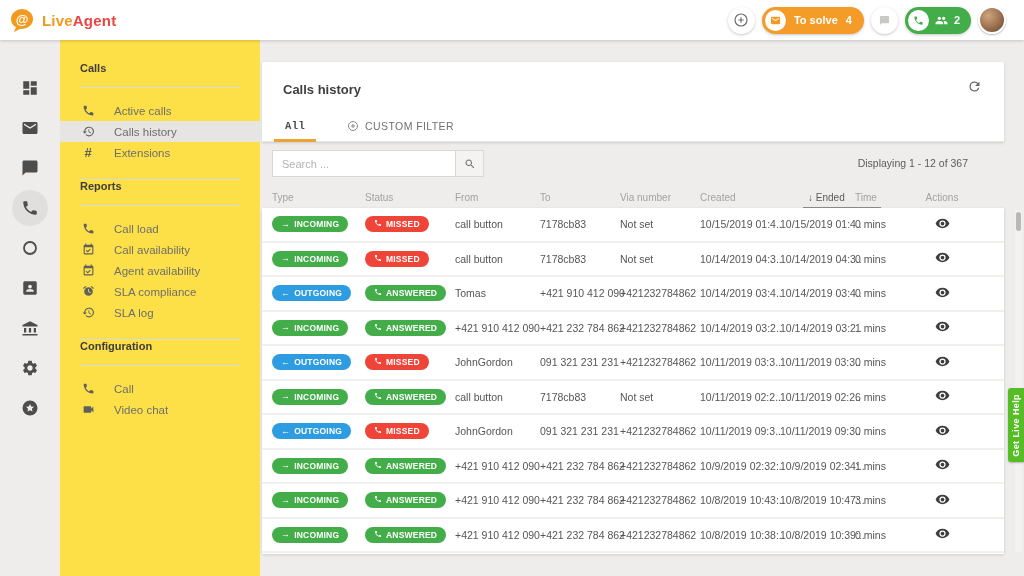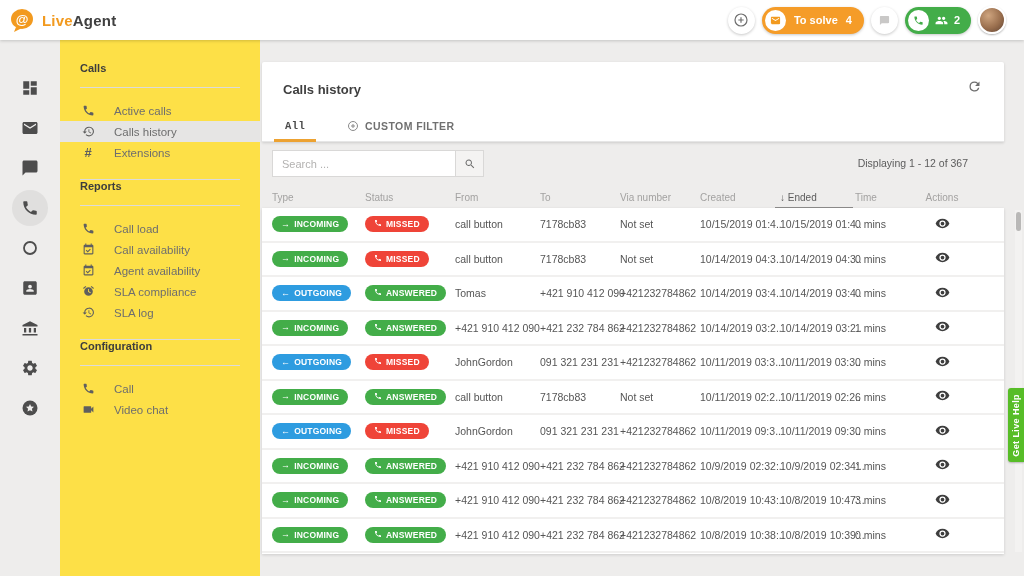--- a/index.html
+++ b/index.html
@@ -8,21 +8,21 @@
 
   
   .topbar { position:absolute; left:0; top:0; width:1024px; height:40px;
     background:#fff; box-shadow:0 1px 3px rgba(0,0,0,.18); z-index:30;
     display:flex; align-items:center; padding:0 18px 0 10px; }
   .logo { display:flex; align-items:center; gap:6px; }
   .logo-bubble { width:26px; height:24px; position:relative; }
   .logo-bubble svg { display:block; }
   .brand { font-size:15px; font-weight:bold; letter-spacing:.2px; }
   .brand .live { color:#f29a1f; }
-  .brand .agent { color:#404040; }
+  .brand .agent { color:#ef4444; }
   .top-actions { margin-left:auto; display:flex; align-items:center; gap:7px;justify-content:flex-end; }
   .circle-btn { width:27px; height:27px; border-radius:50%; background:#fff;
     box-shadow:0 1px 3px rgba(0,0,0,.22); display:flex; align-items:center;
     justify-content:center; border:none; cursor:pointer; }
   .pill { height:27px; border-radius:14px; display:flex; align-items:center;
     box-shadow:0 1px 3px rgba(0,0,0,.22); cursor:pointer; border:none; }
   .pill.orange { background:#f59c28; padding:0 12px 0 3px; gap:8px; }
   .pill.green  { background:#43ad49; padding:0 11px 0 3px; gap:6px; }
   .pill .lead-circle { width:21px; height:21px; border-radius:50%; background:#fff;
     display:flex; align-items:center; justify-content:center; }
@@ -62,21 +62,21 @@
   .main { position:absolute; left:260px; top:40px; right:0; bottom:0; background:#eeedec; }
   .header-card { position:absolute; left:2px; top:22px; width:742px; height:80px;
     background:#fff; border-radius:2px 2px 0 0; box-shadow:0 1px 3px rgba(0,0,0,.14); }
   .page-title { font-size:13px; font-weight:bold; color:#3f3f3f; padding:20px 0 0 21px; }
   .refresh-btn { position:absolute; right:22px; top:17px; background:none; border:none;
     cursor:pointer; }
   .refresh-btn svg { width:15px; height:15px; fill:#6e6e6e; }
   .tabs { position:absolute; left:0; bottom:0; right:0; height:31px; display:flex;
     border-bottom:1px solid #e6e6e6; padding-left:2px; }
   .tab { display:flex; align-items:center; gap:6px; padding:0 21px; font-size:10.5px;
-    letter-spacing:.4px; color:#707070; cursor:pointer; position:relative;font-weight:bold; }
+    letter-spacing:.4px; color:#707070; cursor:pointer; position:relative; }
   .tab.active { color:#4a4a4a; font-weight:bold;font-family:Liberation Mono, monospace; }
   .tab.active::after { content:''; position:absolute; left:10px; right:10px; bottom:-1px;
     height:3px; background:#eda231; }
   .tab svg { width:12px; height:12px; fill:none; stroke:#8a8a8a; stroke-width:2; }
 
   .filter-row { position:absolute; left:2px; top:110px; width:742px; height:28px; }
   .search-wrap { position:absolute; left:10px; top:0; display:flex; }
   .search-input { width:184px; height:27px; border:1px solid #d9d8d7; background:#fff;
     font-size:11px; padding:0 9px; color:#555; outline:none;
     font-family:"Liberation Sans", sans-serif; }
@@ -84,21 +84,21 @@
   .search-btn { width:28px; height:27px; border:1px solid #d9d8d7; border-left:none;
     background:#f4f3f2; display:flex; align-items:center; justify-content:center; cursor:pointer; }
   .search-btn svg { width:12px; height:12px; fill:#6e6e6e; }
   .displaying { position:absolute; right:36px; top:7px; font-size:10.5px; color:#5c5c5c; }
 
   .grid-cols { display:grid;
     grid-template-columns:93px 90px 85px 80px 80px 80px 75px 67px 40px 1fr;
     padding-left:10px; align-items:center; }
   .thead { position:absolute; left:2px; top:146px; width:742px; height:22px; }
   .th { font-size:10px; color:#a3a2a1; position:relative; white-space:nowrap; }
-  .th.sorted { color:#5c5c5c; }
+  .th.sorted { color:#5c5c5c;margin-left:28px; }
   .th.sorted::after { content:''; position:absolute; left:-5px; width:78px; bottom:-7px;
     height:3px; background:#8e8d8c; }
   .th.center { text-align:center; }
 
   .table-card { position:absolute; left:2px; top:168px; width:742px; height:346px;
     background:#fff; box-shadow:0 1px 3px rgba(0,0,0,.14); overflow:hidden; }
   .trow { height:34.5px; border-bottom:2px solid #f1f0ef; cursor:pointer; }
   .cell { font-size:10.5px; color:#555; white-space:nowrap; }
   .badge { display:inline-flex; align-items:center; gap:4px; height:16px;
     border-radius:9px; padding:0 9px; color:#fff; font-size:8.5px; font-weight:bold;

